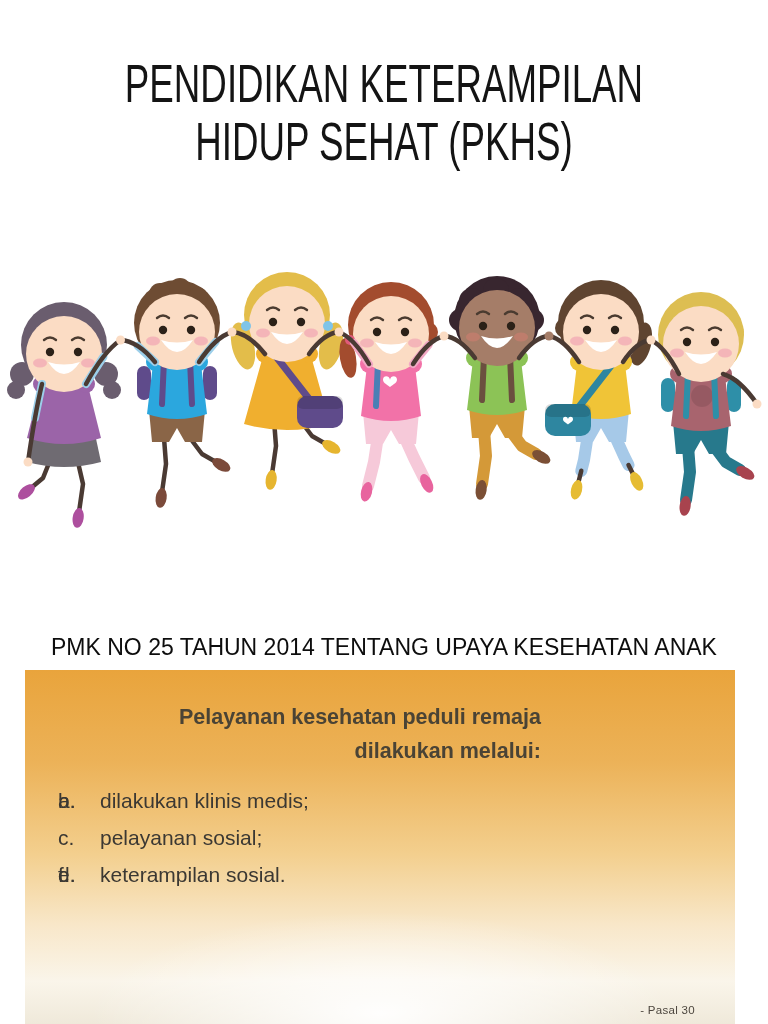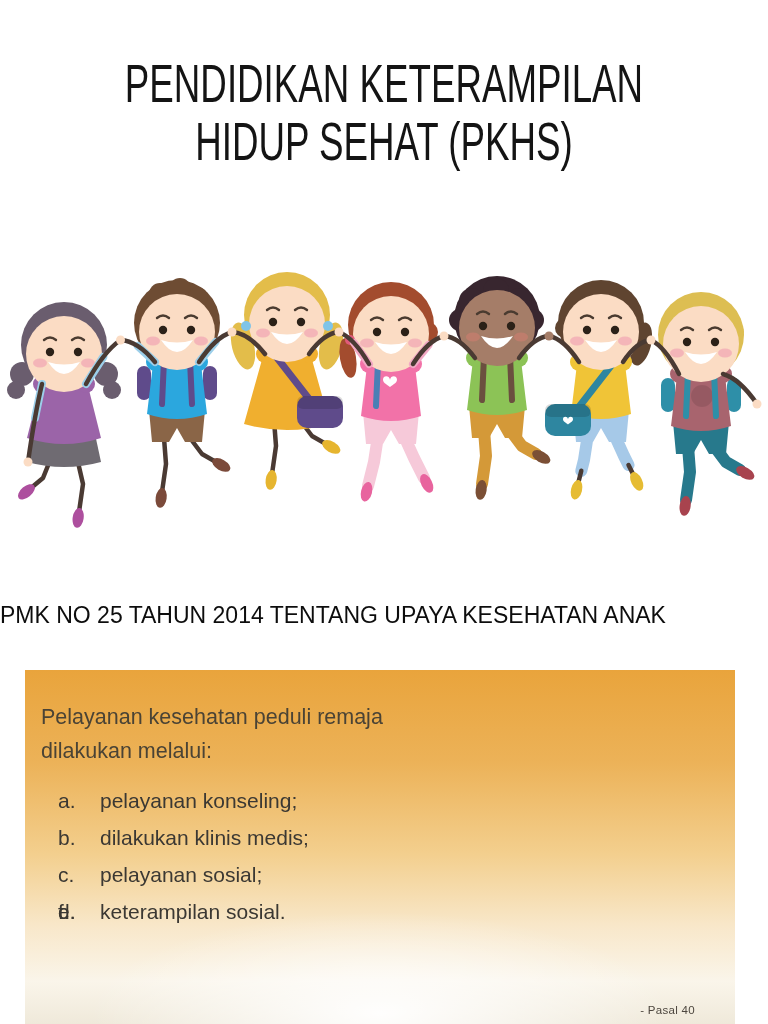--- a/index.html
+++ b/index.html
@@ -3,27 +3,27 @@
 <meta charset="utf-8">
 <style>
   html,body{margin:0;padding:0}
   body{width:768px;height:1024px;position:relative;background:#ffffff;overflow:hidden;
        font-family:"Liberation Sans",sans-serif;}
   .title{position:absolute;top:54px;left:0;width:768px;margin:0;text-align:center;
          font-size:54px;line-height:58px;font-weight:400;color:#141414;
          transform:scaleX(.68);transform-origin:384px 0;}
   .t-line{display:block}
   .illu{position:absolute;top:250px;left:0;width:768px;height:322px}
-  .subtitle{position:absolute;top:602px;left:0;width:768px;
+  .subtitle{position:absolute;top:634px;left:0;width:768px;text-align:center;
             font-size:23px;color:#0d0d0d;}
   .panel{position:absolute;left:25px;top:670px;width:710px;height:354px;
     background:
       radial-gradient(60% 42% at 50% 97%, rgba(255,255,255,.95) 0%, rgba(255,255,255,0) 68%),
       linear-gradient(180deg,#e9a43c 0%,#ecb258 26%,#f3cf8e 52%,#f8e7c9 72%,#faf5ea 88%,#efe9da 100%);}
-  .p-head{margin:30px 0 16px 16px;width:500px;text-align:left;font-weight:400;
+  .p-head{margin:30px 0 16px 16px;width:500px;text-align:right;font-weight:700;
           font-size:21.5px;line-height:34px;color:#4a4335}
   .p-list{list-style:none;margin:14px 0 0 0;padding:0;font-size:21px;line-height:34px;color:#3b3833}
   .p-list li{position:relative;padding-left:75px;margin-bottom:3px}
   .p-list .lbl{position:absolute;left:33px;top:0}
   .p-list .txt{display:inline-block;max-width:505px;vertical-align:top}
   .p-foot{position:absolute;right:40px;top:334px;font-size:11.5px;color:#4c463e;letter-spacing:.3px}
 </style>
 </head>
 <body>
 
@@ -248,23 +248,23 @@
   </div>
 
   <div class="subtitle">PMK NO 25 TAHUN 2014 TENTANG UPAYA KESEHATAN ANAK</div>
 
   <div class="panel">
     <div class="p-head">
       <div>Pelayanan kesehatan peduli remaja</div>
       <div>dilakukan melalui:</div>
     </div>
     <ol class="p-list">
-        <li><span class="lbl">a.</span><span class="txt">pelayanan konseling;</span></li>
+        <li><span class="lbl">a.</span></li>
         <li><span class="lbl">b.</span><span class="txt">dilakukan klinis medis;</span></li>
         <li><span class="lbl">c.</span><span class="txt">pelayanan sosial;</span></li>
         <li><span class="lbl">d.</span></li>
         <li><span class="lbl">e.</span></li>
         <li><span class="lbl">f.</span><span class="txt">keterampilan sosial.</span></li>
       </ol>
-    <div class="p-foot">- Pasal 40</div>
+    <div class="p-foot">- Pasal 30</div>
   </div>
 
 </div>
 
 </body></html>

